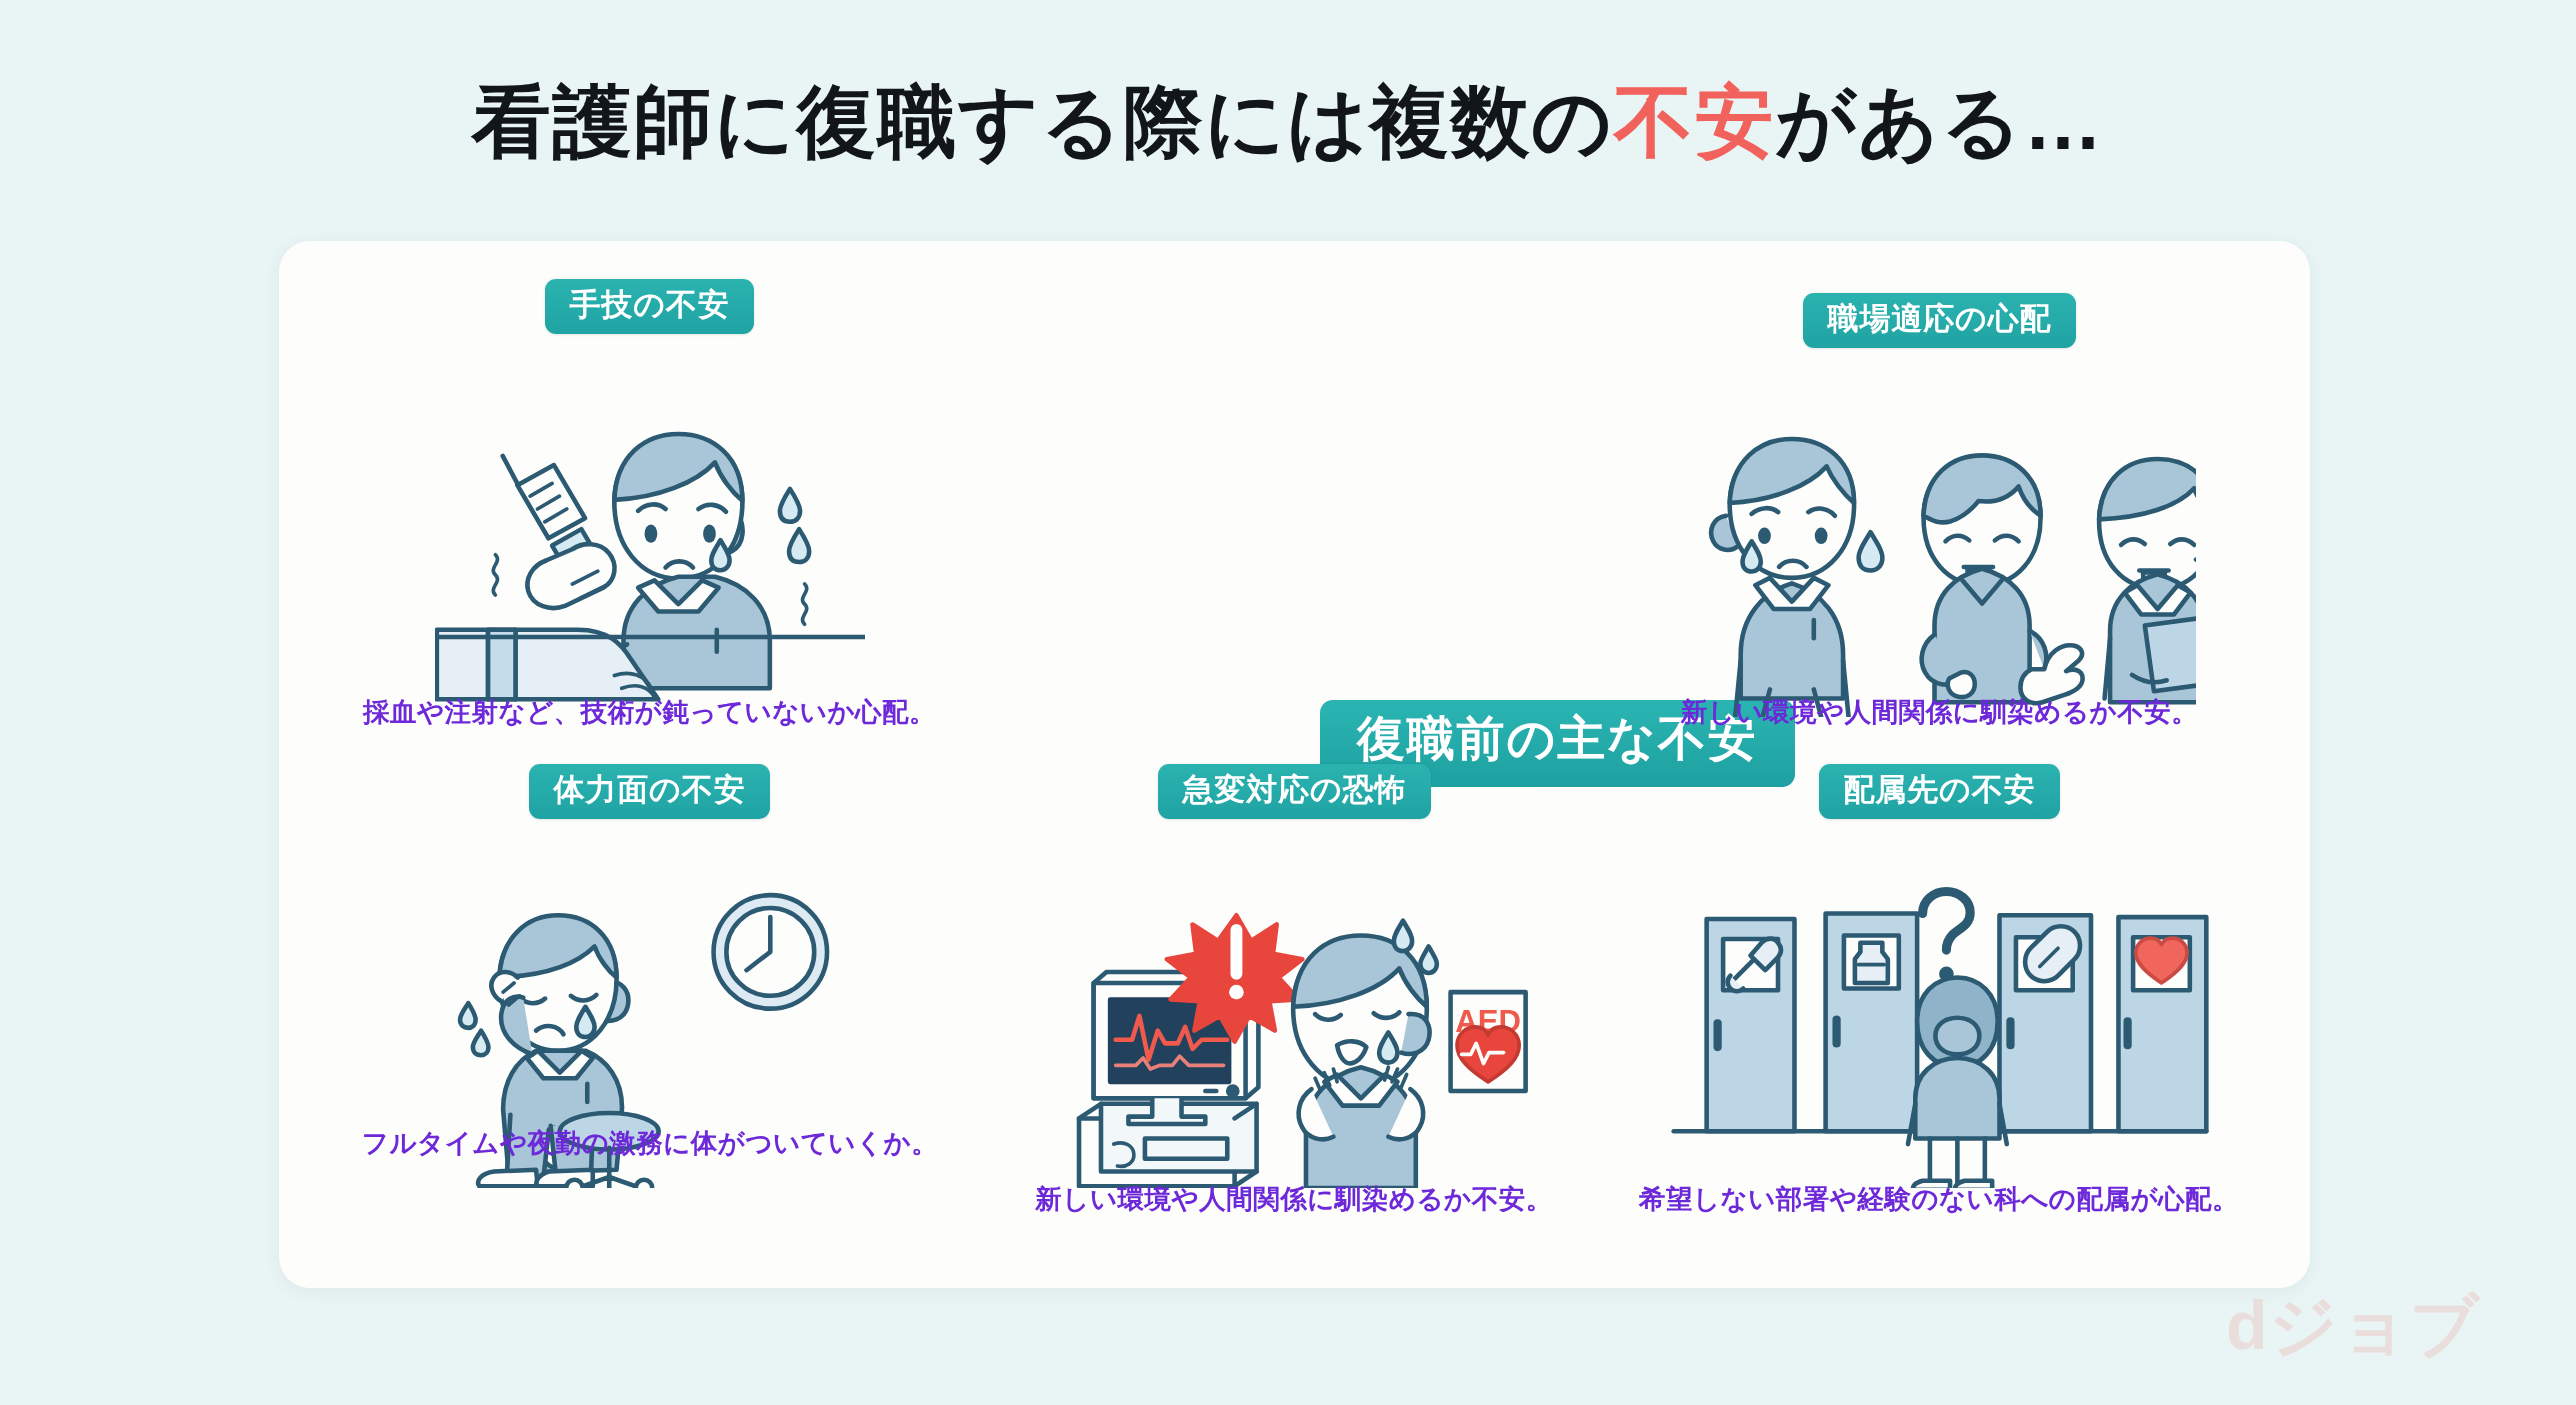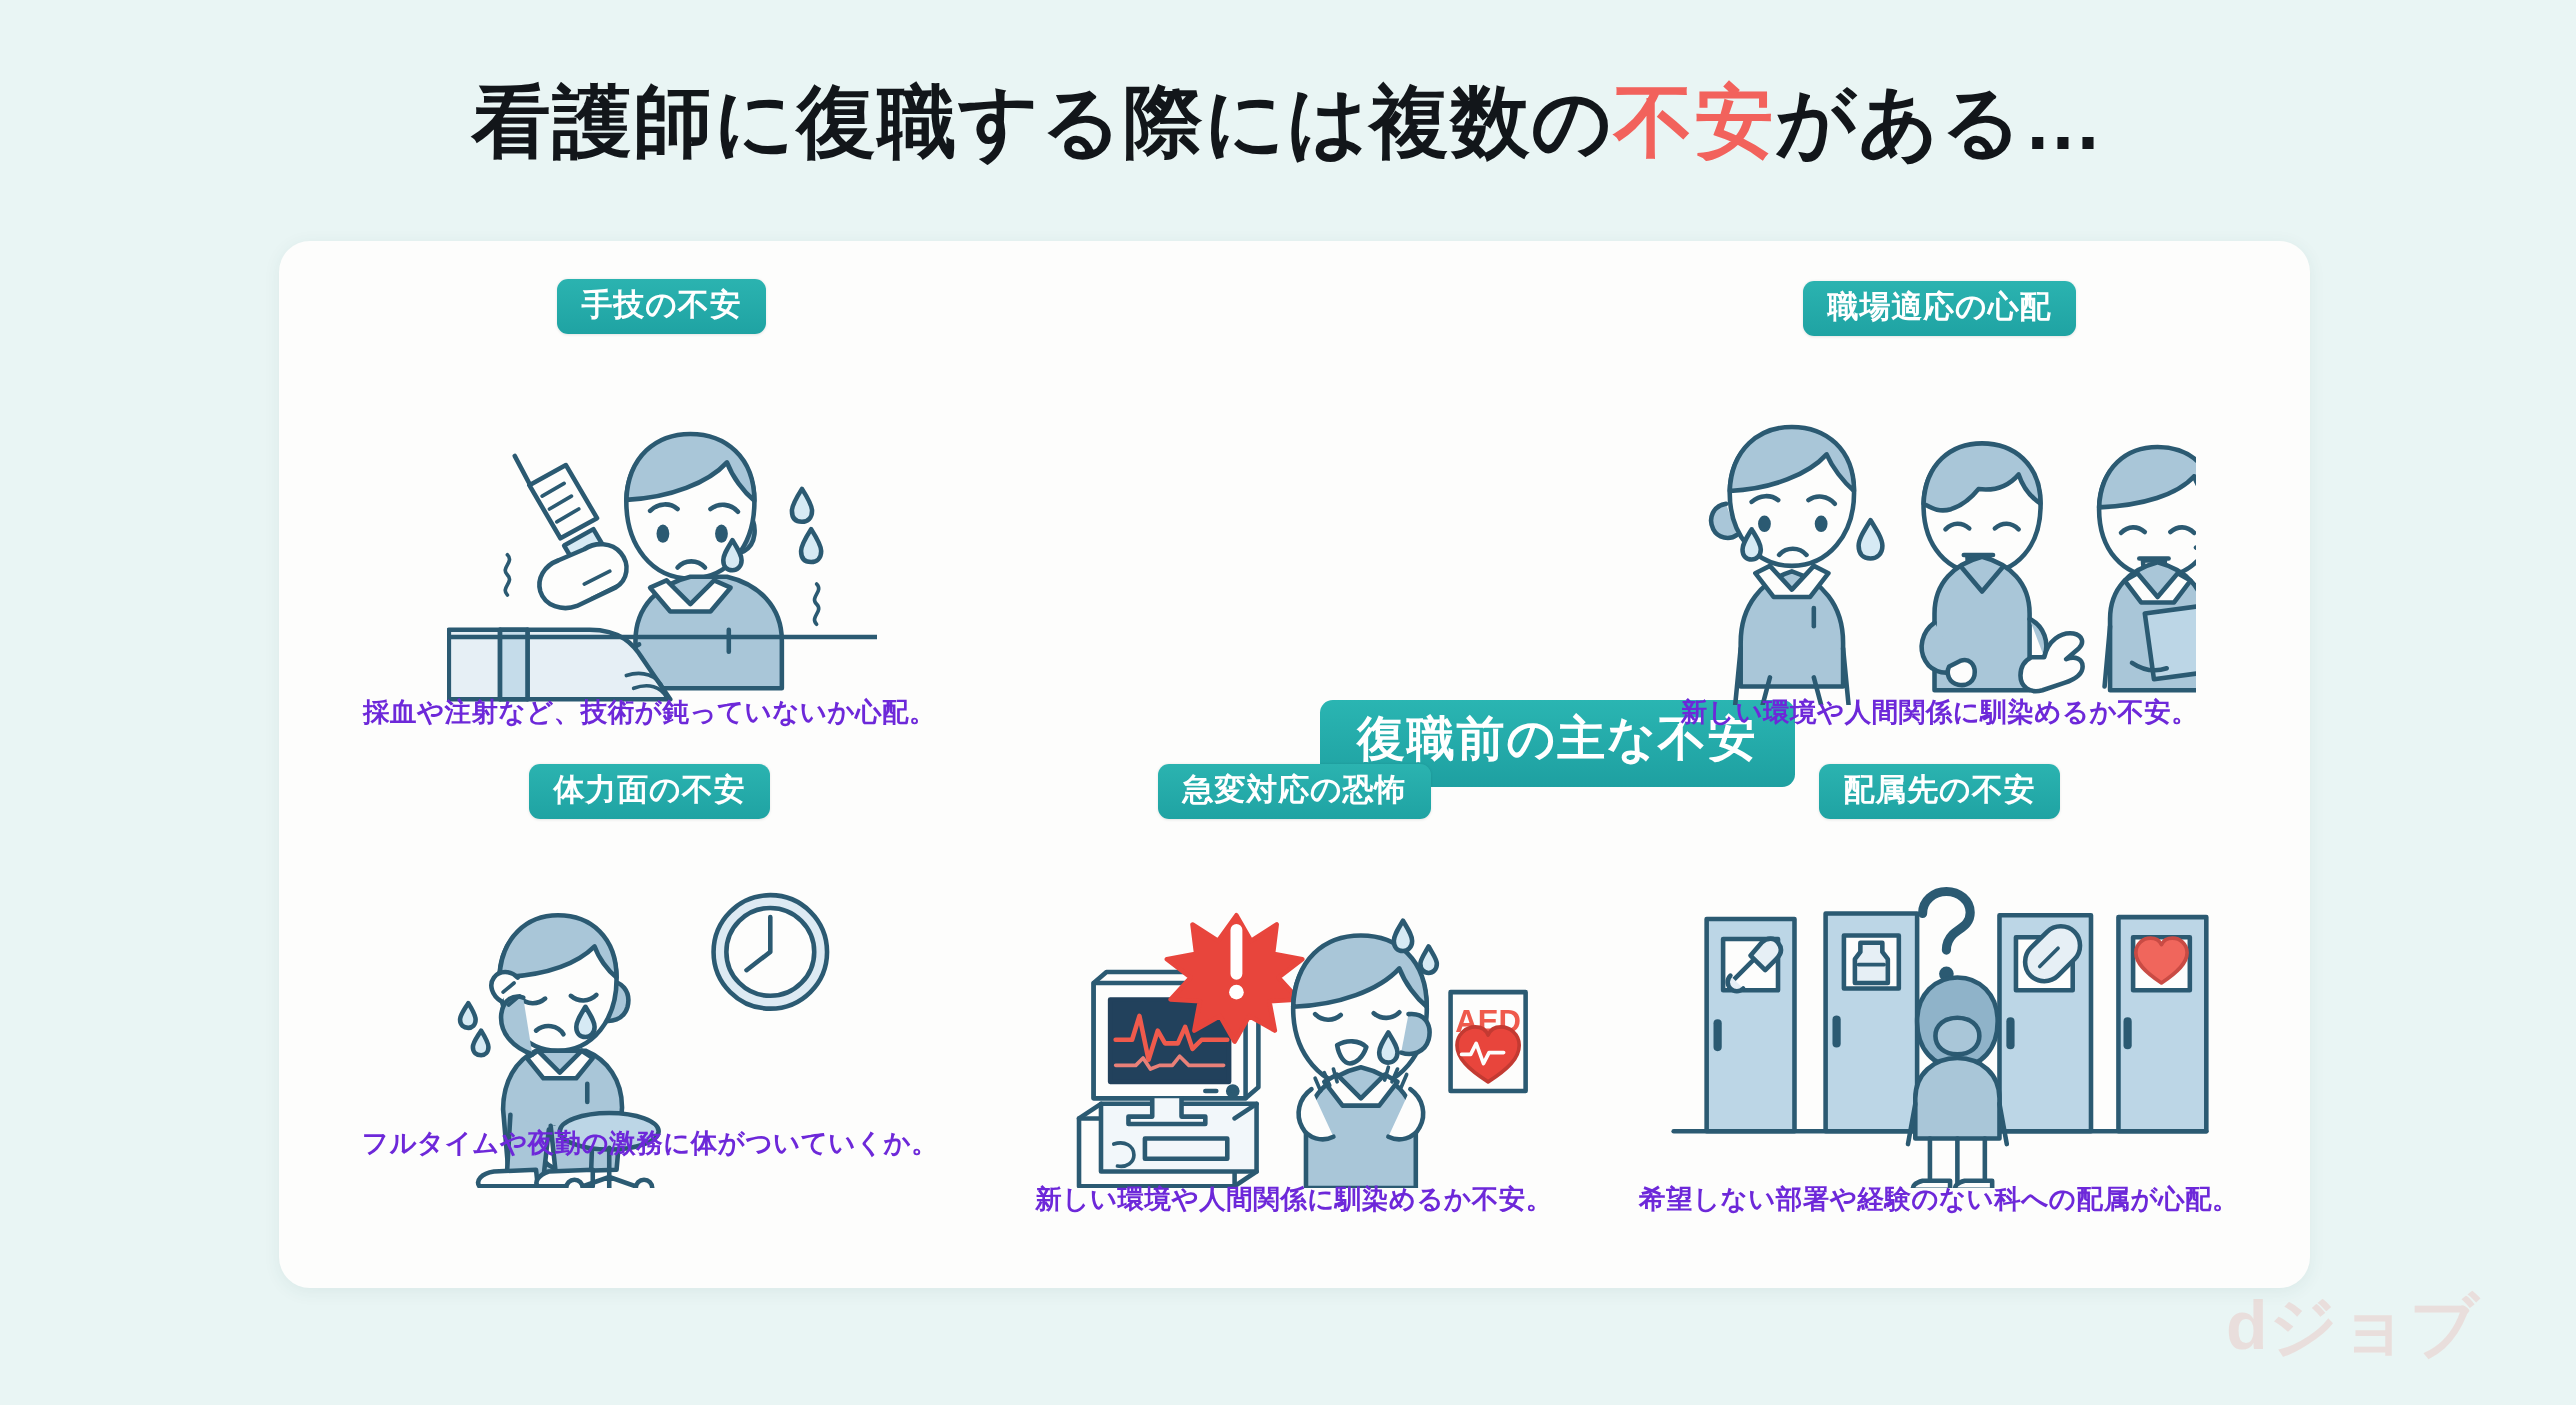--- a/index.html
+++ b/index.html
@@ -51,22 +51,22 @@
     position: absolute;
     inset: 0;
   }
   .panel {
     position: absolute;
     box-sizing: border-box;
     display: flex;
     flex-direction: column;
     align-items: center;
   }
-  .p-tl { left: 67px;   top: 38px;  width: 631px; height: 485px; text-align: right; }
-  .p-tr { left: 1345px; top: 40px;  width: 631px; height: 485px; }
+  .p-tl { left: 55px;   top: 38px;  width: 631px; height: 485px; text-align: right; }
+  .p-tr { left: 1345px; top: 52px;  width: 631px; height: 485px; }
   .p-bl { left: 55px;   top: 523px; width: 631px; height: 485px; justify-content: flex-end; }
   .p-bm { left: 700px;  top: 523px; width: 631px; height: 485px; }
   .p-br { left: 1345px; top: 523px; width: 631px; height: 485px; }
 
   
   .badge {
     display: inline-block;
     background: linear-gradient(180deg,#2bb3b0 0%, #1fa3a3 100%);
     color: #ffffff;
     font-size: 31px;

